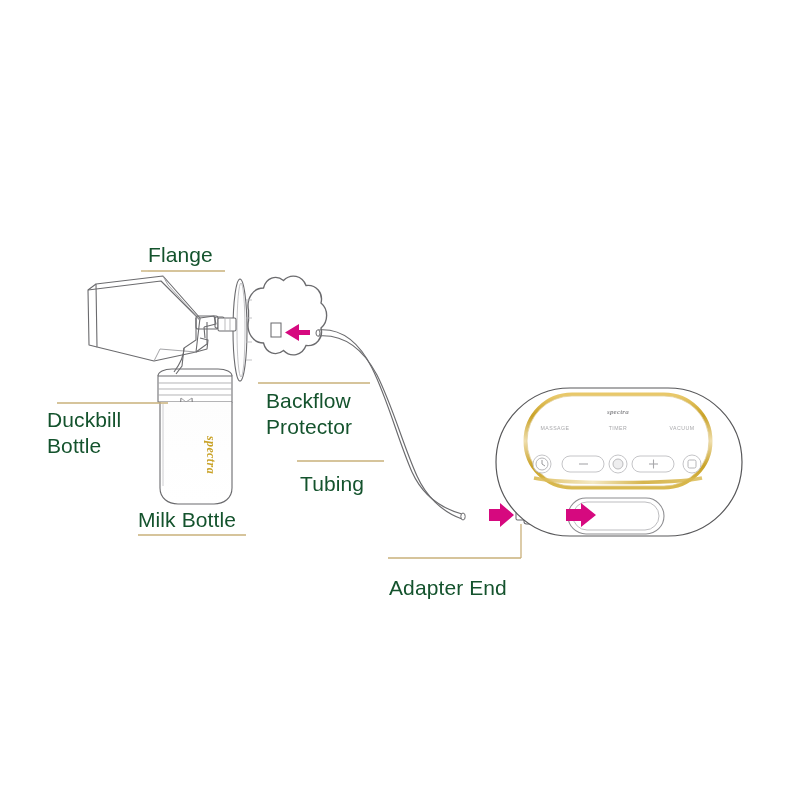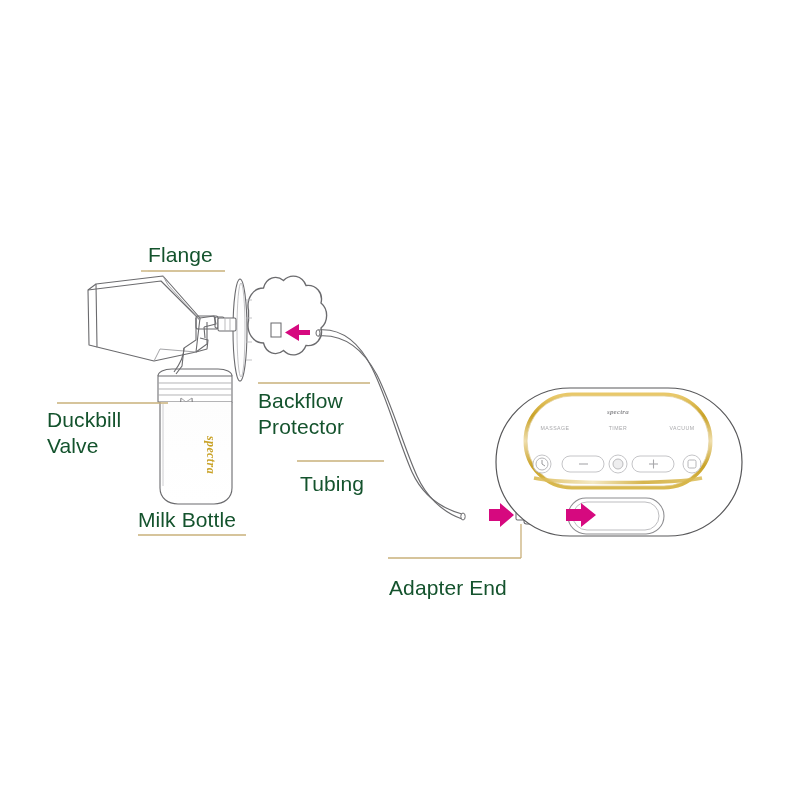--- a/index.html
+++ b/index.html
@@ -247,28 +247,28 @@
       <path d="M297 461 L384 461"></path>
 
       <path d="M388 558 L521 558"></path>
       <path d="M521 558 L521 524"></path>
     </g>
 
   </svg>
 
   <div class="callout-text" style="left:148px; top:242px;">Flange</div>
 
-  <div class="callout-text two-line" style="left:258px; top:388px; width:130px;">
+  <div class="callout-text two-line" style="left:266px; top:388px; width:130px;">
     <span>Backflow</span><br>
     <span>Protector</span>
   </div>
 
   <div class="callout-text two-line" style="left:47px; top:407px; width:120px;">
     <span>Duckbill</span><br>
-    <span>Valve</span>
+    <span>Bottle</span>
   </div>
 
   <div class="callout-text" style="left:138px; top:507px;">Milk Bottle</div>
 
   <div class="callout-text" style="left:300px; top:471px;text-align:right;">Tubing</div>
 
   <div class="callout-text" style="left:389px; top:531px;margin-top:44px;">Adapter End</div>
 
 </div>
 

